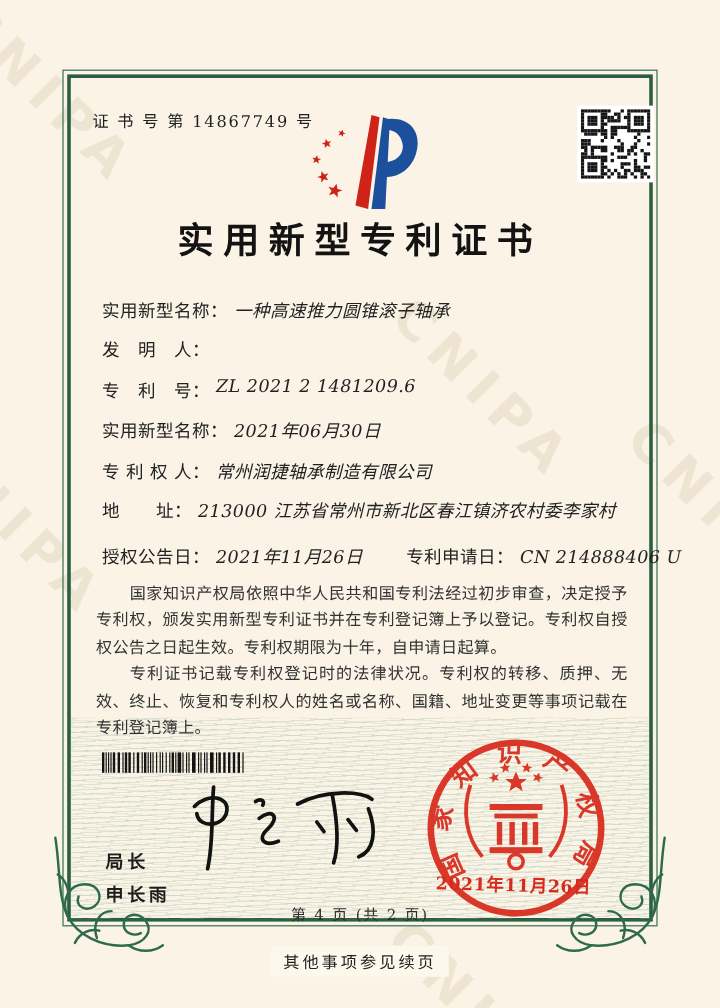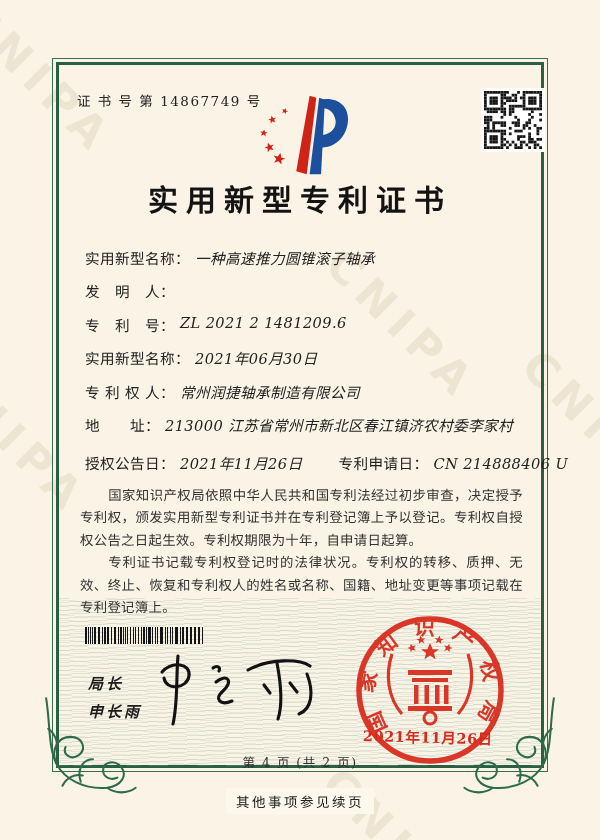--- a/index.html
+++ b/index.html
@@ -43,22 +43,22 @@
   .flabel{white-space:pre;}
   .fvalue{margin-left:5px;white-space:pre;font-style:italic;}
   .fpair{display:flex;align-items:baseline;}
   .fpair.right{margin-left:36px;}
   
   .paras{position:absolute;left:80px;top:485px;width:443px;}
   .para{margin:0;text-indent:2.1em;font-size:13.4px;line-height:22.4px;letter-spacing:.3px;color:#333;text-align:justify;}
   
   .barcode{position:absolute;left:85px;top:627px;width:160px;height:17px;display:flex;align-items:stretch;}
   .barcode .bar{background:#141414;}
-  .director{position:absolute;left:88px;top:670px;font-family:"DejaVu Sans","Liberation Sans",sans-serif;
-            font-size:15px;font-weight:600;letter-spacing:3px;color:#1d1d1d;line-height:28px;font-style:italic;}
+  .director{position:absolute;left:88px;top:704px;font-family:"DejaVu Sans","Liberation Sans",sans-serif;
+            font-size:15px;font-weight:600;letter-spacing:3px;color:#1d1d1d;line-height:28px;}
   .autograph{position:absolute;left:150px;top:650px;width:178px;height:80px;}
   .seal{position:absolute;left:352px;top:612px;width:156px;height:156px;}
   .seal-date{
     position:absolute;left:363px;top:726px;width:150px;
     color:#d8291b;font-size:14.5px;font-weight:600;letter-spacing:.5px;
     transform:rotate(1.5deg);
   }
   .page-info{position:absolute;left:0;right:0;top:752px;text-align:center;font-size:12.5px;letter-spacing:1.5px;color:#2e2e2e;}
   .note{position:absolute;left:0;right:0;top:788px;text-align:center;}
   .note span{display:inline-block;background:#fdf8ec;padding:3px 10px;font-size:13.5px;letter-spacing:2.5px;color:#222;}

